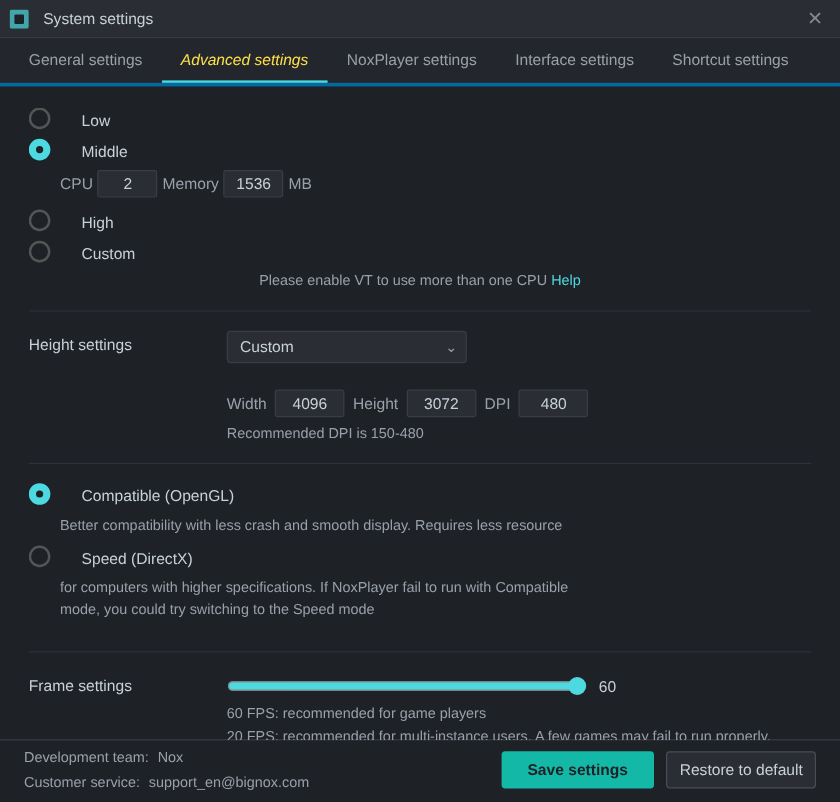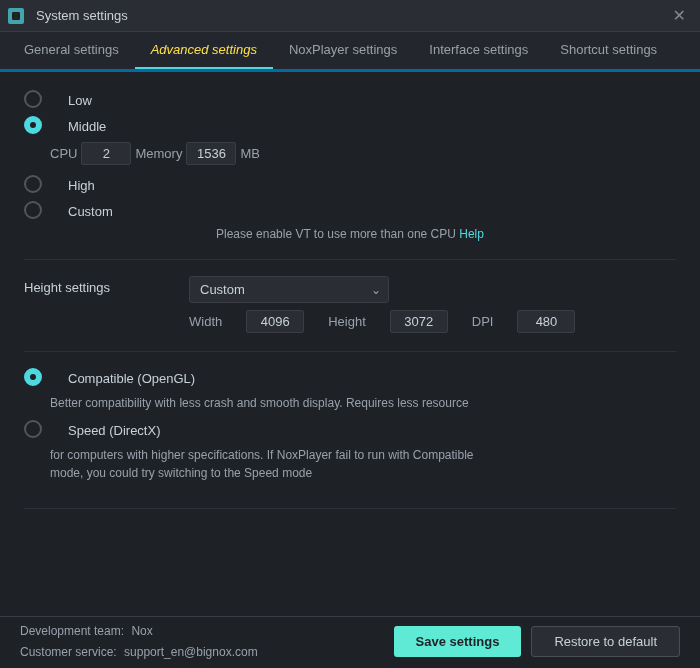--- a/index.html
+++ b/index.html
@@ -176,22 +176,22 @@
       top: 50%;
       transform: translateY(-50%);
       color: #99a0aa;
       pointer-events: none;
       font-size: 12px;
     }
 
     .dimension-row {
       display: flex;
       align-items: center;
-      gap: 24px;
-      margin-top: 7px;
+      gap: 7px;
+      margin-top: 22px;
     }
     .dimension-label {
       color: #99a0aa;
       font-size: 13px;
     }
     .dimension-input {
       background: #2a2d34;
       border: 1px solid #3a3d44;
       color: #c8d0d8;
       font-size: 13px;
@@ -252,35 +252,35 @@
     .footer-info {
       font-size: 12px;
       color: #99a0aa;
       line-height: 1.7;
     }
     .footer-buttons {
       display: flex;
       gap: 10px;
     }
     .btn-save {
-      background: #5eead4;
+      background: #14b8a6;
       color: #1e2227;
       border: none;
       font-size: 13px;
       font-weight: 600;
       padding: 7px 22px;
       border-radius: 3px;
       cursor: pointer;
     }
     .btn-restore {
       background: #2a2d34;
       color: #c8d0d8;
       border: 1px solid #4a4d55;
       font-size: 13px;
-      padding: 7px 22px;
+      padding: 7px 10px;
       border-radius: 3px;
       cursor: pointer;
     }
 
     .section-divider {
       border: none;
       border-top: 1px solid #2e3138;
       margin: 8px 0 16px 0;
     }
   </style>
@@ -354,20 +354,21 @@
         <span class="select-arrow">⌄</span>
       </div>
       <div class="dimension-row">
         <span class="dimension-label">Width</span>
         <input class="dimension-input" type="text" value="4096" style="">
         <span class="dimension-label">Height</span>
         <input class="dimension-input" type="text" value="3072" style="">
         <span class="dimension-label">DPI</span>
         <input class="dimension-input" type="text" value="480" style="">
       </div>
+      <div class="recommend-text">Recommended DPI is 150-480</div>
     </div>
   </div>
 
   <hr class="section-divider">
 
   <div class="section">
     <div class="section-body">
       <div class="radio-row">
         <div class="radio-circle checked"></div>
         <span class="radio-label">Compatible (OpenGL)</span>
@@ -376,20 +377,33 @@
       <div class="radio-row">
         <div class="radio-circle"></div>
         <span class="radio-label">Speed (DirectX)</span>
       </div>
       <div class="desc-text" style="margin-left:26px;">for computers with higher specifications. If NoxPlayer fail to run with Compatible mode, you could try switching to the Speed mode</div>
     </div>
   </div>
 
   <hr class="section-divider">
 
+  <div class="section">
+    <div class="section-label">Frame settings</div>
+    <div class="section-body">
+      <div class="slider-row">
+        <input type="range" min="0" max="60" value="60" style="width: 300px; accent-color: rgb(77, 217, 224);">
+        <span class="slider-value">60</span>
+      </div>
+      <div class="fps-notes">
+        <div>60 FPS: recommended for game players</div>
+        <div>20 FPS: recommended for multi-instance users. A few games may fail to run properly.</div>
+      </div>
+    </div>
+  </div>
 
 </div>
 
 <div class="footer">
   <div class="footer-info">
     <div>
       <span>Development team:</span>
       <span style="margin-left:4px;">Nox</span>
     </div>
     <div>

